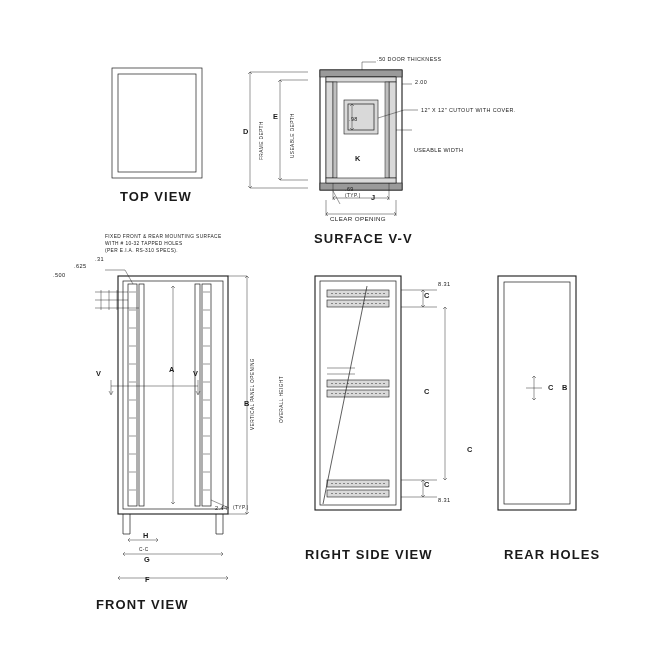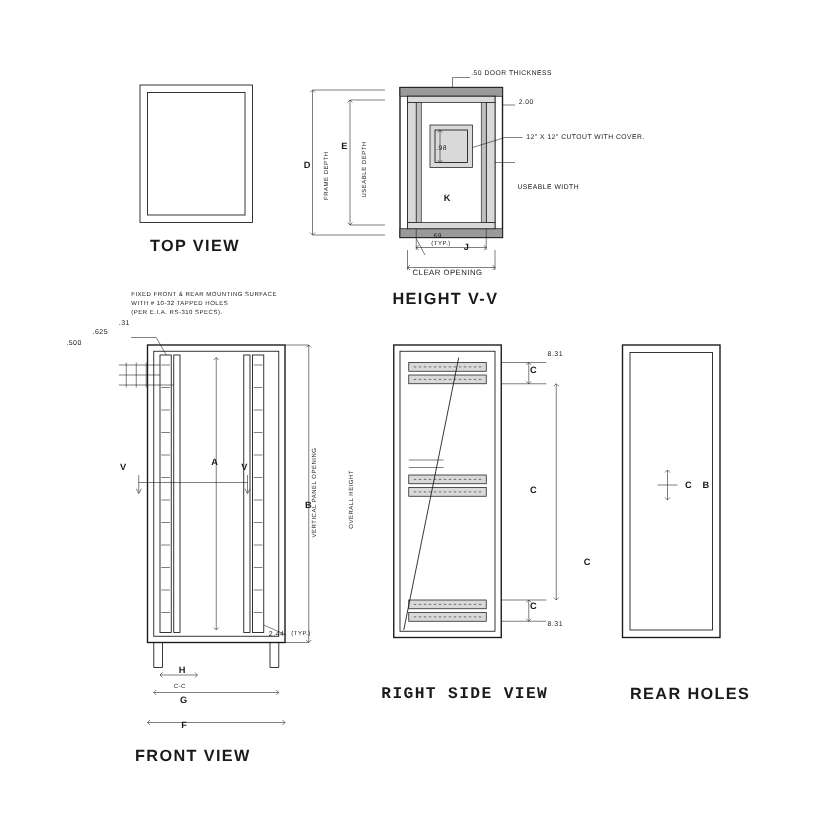--- a/index.html
+++ b/index.html
@@ -132,21 +132,21 @@
   <div class="lbl" style="left:377px;top:56px;">.50 DOOR THICKNESS</div>
   <div class="lbl" style="left:415px;top:79px;">2.00</div>
   <div class="lbl" style="left:349px;top:116px;">.98</div>
   <div class="lbl" style="left:421px;top:107px;">12" X 12" CUTOUT WITH COVER.</div>
   <div class="lbl" style="left:414px;top:147px;">USEABLE WIDTH</div>
   <div class="lbl letter" style="left:355px;top:155px;">K</div>
   <div class="lbl" style="left:345px;top:186px;">.69</div>
   <div class="lbl tiny" style="left:345px;top:193px;">(TYP.)</div>
   <div class="lbl letter" style="left:371px;top:194px;">J</div>
   <div class="lbl mid" style="left:330px;top:215px;">CLEAR OPENING</div>
-  <div class="lbl big" style="left:314px;top:232px;">HEIGHT V-V</div>
+  <div class="lbl big" style="left:314px;top:232px;">SURFACE V-V</div>
 
   <svg width="200" height="300" style="position:absolute;left:95px;top:262px;">
 
     <rect x="23" y="14" width="110" height="238" class="ln2" fill="#ffffff"></rect>
     <rect x="28" y="19" width="100" height="228" class="ln" fill="#ffffff"></rect>
 
     <rect x="33" y="22" width="9" height="222" class="ln" fill="#ffffff"></rect>
     <rect x="44" y="22" width="5" height="222" class="ln" fill="#f2f2f2"></rect>
 
     <rect x="107" y="22" width="9" height="222" class="ln" fill="#ffffff"></rect>
@@ -241,21 +241,21 @@
   <div class="lbl tiny" style="left:139px;top:547px;">C-C</div>
   <div class="lbl letter" style="left:144px;top:556px;">G</div>
   <div class="lbl letter" style="left:145px;top:576px;">F</div>
 
   <svg width="140" height="30" style="position:absolute;left:95px;top:566px;">
     <path class="thin" d="M23 12 L133 12"></path>
     <path class="thin" d="M25 10 L23 12 L25 14"></path>
     <path class="thin" d="M131 10 L133 12 L131 14"></path>
   </svg>
 
-  <div class="lbl big" style="left:108px;top:598px;">FRONT VIEW</div>
+  <div class="lbl big" style="left:96px;top:598px;">FRONT VIEW</div>
 
   <svg width="150" height="270" style="position:absolute;left:305px;top:268px;">
 
     <rect x="10" y="8" width="86" height="234" class="ln2" fill="#ffffff"></rect>
     <rect x="15" y="13" width="76" height="224" class="ln" fill="#ffffff"></rect>
 
     <g>
       <rect x="22" y="22" width="62" height="7" class="fillg"></rect>
       <rect x="22" y="32" width="62" height="7" class="fillg"></rect>
       <rect x="22" y="112" width="62" height="7" class="fillg"></rect>
@@ -293,21 +293,21 @@
     <path class="thin" d="M138 210 L140 212 L142 210"></path>
   </svg>
 
   <div class="lbl dim" style="left:438px;top:281px;">8.31</div>
   <div class="lbl letter" style="left:424px;top:292px;">C</div>
   <div class="lbl letter" style="left:424px;top:388px;">C</div>
   <div class="lbl letter" style="left:424px;top:481px;">C</div>
   <div class="lbl dim" style="left:438px;top:497px;">8.31</div>
   <div class="lbl letter" style="left:467px;top:446px;">C</div>
 
-  <div class="lbl big" style="left:305px;top:548px;font-family:Liberation Mono, monospace;">RIGHT SIDE VIEW</div>
+  <div class="lbl big" style="left:305px;top:548px;">RIGHT SIDE VIEW</div>
 
   <svg width="110" height="260" style="position:absolute;left:490px;top:268px;">
     <rect x="8" y="8" width="78" height="234" class="ln2" fill="#ffffff"></rect>
     <rect x="14" y="14" width="66" height="222" class="ln" fill="#ffffff"></rect>
 
     <path class="thin" d="M44 108 L44 132"></path>
     <path class="thin" d="M42 110 L44 108 L46 110"></path>
     <path class="thin" d="M42 130 L44 132 L46 130"></path>
     <path class="thin" d="M36 120 L52 120"></path>
   </svg>

